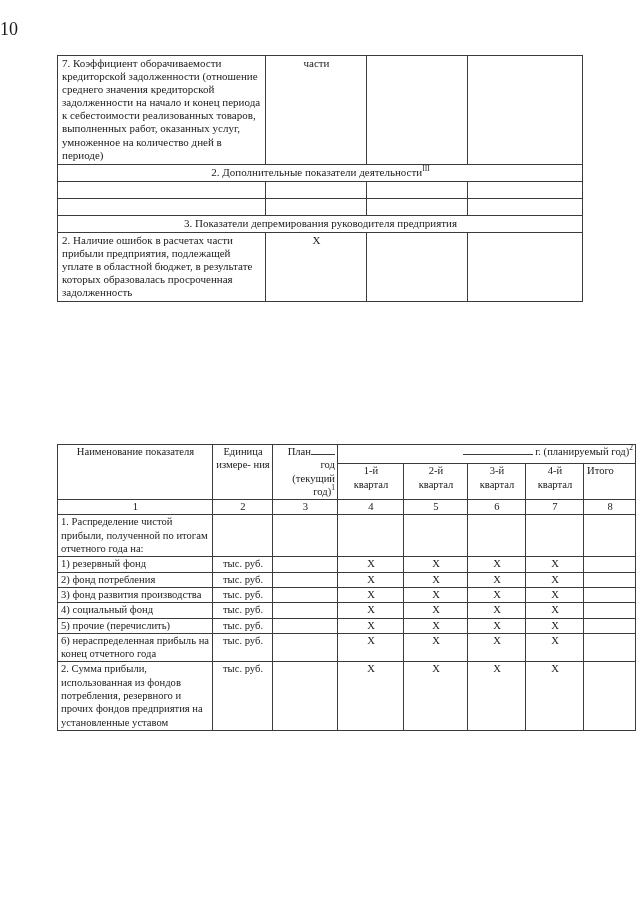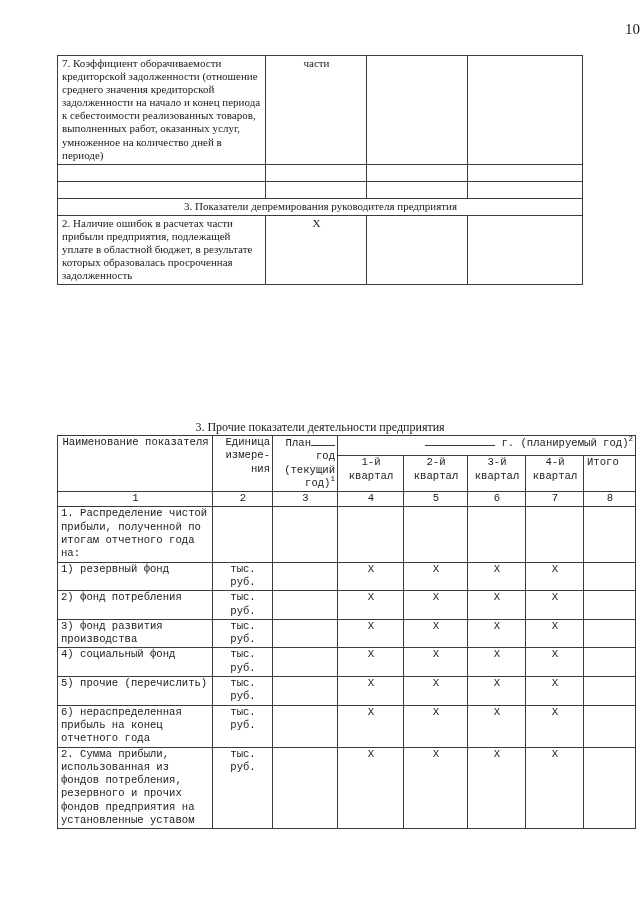--- a/index.html
+++ b/index.html
@@ -19,22 +19,22 @@
     position: relative;
     width: 640px;
     height: 905px;
     box-sizing: border-box;
   }
   .page-number {
     position: absolute;
     top: 22px;
     left: 0;
     width: 640px;
-    text-align: right;
-    font-size: 15px;
+    text-align: left;
+    font-size: 18px;
     line-height: 14px;
   }
 
   
   table.doc {
     border-collapse: collapse;
     table-layout: fixed;
     font-size: 11px;
     line-height: 13.1px;
   }
@@ -79,40 +79,39 @@
     width: 640px;
     text-align: center;
     font-size: 12px;
     line-height: 14px;
   }
 
   
   #table-two {
     position: absolute;
     left: 57px;
-    top: 435px;
+    top: 444px;
     width: 528px;
-    font-family: Liberation Mono, monospace;
   }
   #table-two td {
     padding: 0px 2px 1px 3px;
     font-size: 10.6px;
     line-height: 13.3px;
   }
   .t2-c1 { width: 155px; }
   .t2-c2 { width: 60px; }
   .t2-c3 { width: 65px; }
   .t2-c4 { width: 66px; }
   .t2-c5 { width: 64px; }
   .t2-c6 { width: 58px; }
   .t2-c7 { width: 58px; }
   .t2-c8 { width: 52px; }
 
   .hdr-name { text-align: center; vertical-align: middle; }
-  .hdr-unit { text-align: right; vertical-align: middle; }
+  .hdr-unit { text-align: center; vertical-align: middle; }
   .hdr-plan { text-align: right; vertical-align: top; padding-top: 1px; }
   .hdr-year {
     text-align: right;
     vertical-align: top;
     padding-right: 6px;
     padding-top: 1px;
     white-space: nowrap;
   }
   .hdr-q { text-align: center; vertical-align: top; }
   .hdr-total { vertical-align: middle; }
@@ -146,20 +145,23 @@
         <col class="t1-c3">
         <col class="t1-c4">
     </colgroup>
     <tbody>
       <tr>
         <td>7. Коэффициент оборачиваемости кредиторской задолженности (отношение среднего значения кредиторской задолженности на начало и конец периода к себестоимости реализованных товаров, выполненных работ, оказанных услуг, умноженное на количество дней в периоде)</td>
         <td class="ctr">части</td>
         <td class="ctr"></td>
         <td class="ctr"></td>
       </tr>
+      <tr>
+        <td class="sect" colspan="4"><span>2. Дополнительные показатели деятельности</span><sup>III</sup></td>
+      </tr>
       <tr class="blank-row">
         <td></td>
         <td class="ctr"></td>
         <td class="ctr"></td>
         <td class="ctr"></td>
       </tr>
       <tr class="blank-row">
         <td></td>
         <td class="ctr"></td>
         <td class="ctr"></td>
@@ -170,21 +172,20 @@
       </tr>
       <tr>
         <td>2. Наличие ошибок в расчетах части прибыли предприятия, подлежащей уплате в областной бюджет, в результате которых образовалась просроченная задолженность</td>
         <td class="ctr">X</td>
         <td class="ctr"></td>
         <td class="ctr"></td>
       </tr>
     </tbody>
   </table>
 
-  <div class="section-title">3. Прочие показатели деятельности предприятия</div>
 
   <table class="doc" id="table-two">
     <colgroup>
       <col class="t2-c1">
         <col class="t2-c2">
         <col class="t2-c3">
         <col class="t2-c4">
       <col class="t2-c5">
         <col class="t2-c6">
         <col class="t2-c7">

